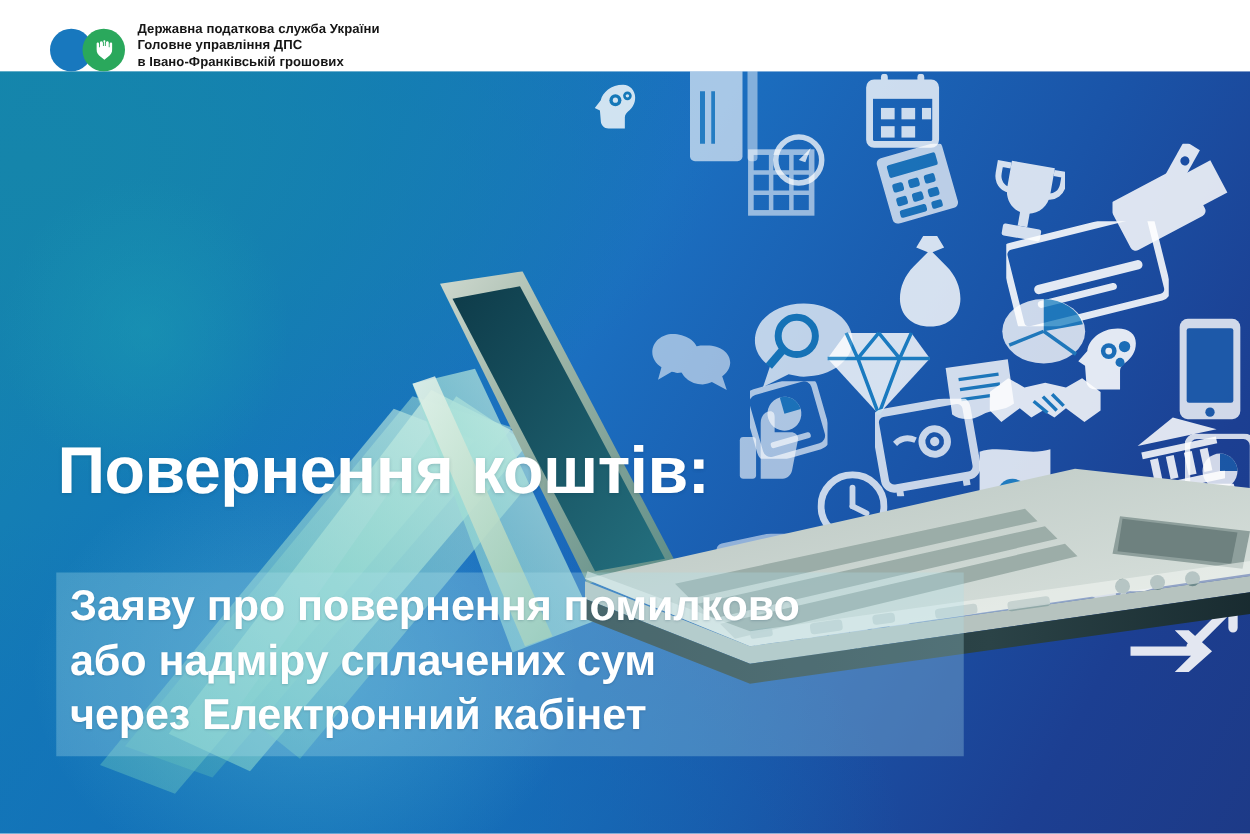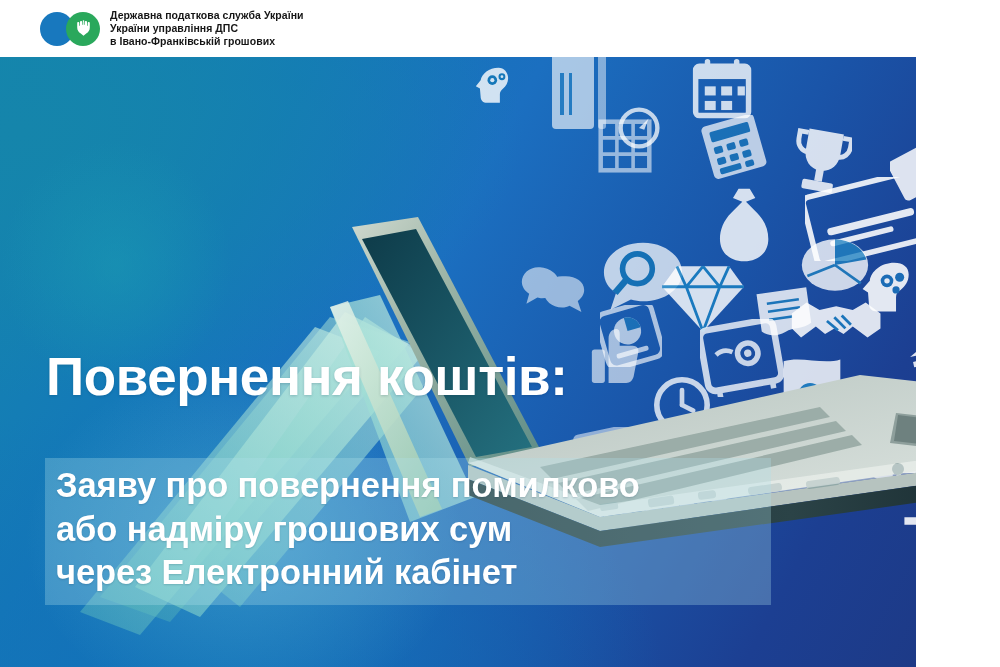--- a/index.html
+++ b/index.html
@@ -6,37 +6,37 @@
   body{
     width:1000px;height:667px;overflow:hidden;
     font-family:"Liberation Sans","DejaVu Sans",sans-serif;
     background:#ffffff;
   }
   #page{position:relative;width:1000px;height:667px;overflow:hidden;background:#fff;}
 
   
   .header{
     position:absolute;left:0;top:0;width:1000px;height:57px;
-    background:#ffffff;display:flex;align-items:center;z-index:40;
+    background:#ffffff;display:flex;align-items:flex-end;z-index:40;
   }
   .logo{position:relative;width:62px;height:34px;margin-left:40px;flex:0 0 auto;}
   .logo .c{position:absolute;top:0;width:34px;height:34px;border-radius:50%;}
   .logo .c-blue{left:0;background:#1878be;}
   .logo .c-green{left:26px;background:#2aa85c;display:flex;align-items:center;justify-content:center;}
   .logo .tryzub{width:13px;height:17px;display:block;}
 
   .org{margin-left:8px;line-height:1.27;}
   .org div{
     font-size:10.5px;font-weight:bold;color:#151515;
     letter-spacing:.05px;white-space:nowrap;
   }
 
   
   .hero{
-    position:absolute;left:0;top:57px;width:916px;height:610px;overflow:hidden;
+    position:absolute;left:0;top:57px;width:1000px;height:610px;overflow:hidden;
     background:
       radial-gradient(120% 95% at 2% 12%, #1585ab 0%, rgba(21,133,171,0) 46%),
       radial-gradient(95% 80% at 20% 100%, #1272b8 0%, rgba(18,114,184,0) 55%),
       linear-gradient(118deg,#1486ae 0%, #1479b8 24%, #1b6fc0 44%, #1a54a8 68%, #1c3f92 86%, #1d3a87 100%);
   }
 
   
   .wash{
     position:absolute;left:-60px;bottom:-120px;width:760px;height:620px;
     background:radial-gradient(closest-side at 40% 60%, rgba(120,220,225,.30), rgba(120,220,225,0) 72%);
@@ -90,21 +90,21 @@
       <div class="c c-blue"></div>
       <div class="c c-green">
         <svg class="tryzub" viewBox="0 0 26 34">
           <path fill="#ffffff" d="M13 0.5c0.9 0 1.6 0.7 1.6 1.6 0 0.6-0.3 1.1-0.8 1.4v5.9h1.5V5.1c0-1.9 1-3.1 2.5-3.1 1.3 0 2.2 0.9 2.2 2.3v7.4h1.4V6.5c0-1.6 0.9-2.6 2.2-2.6 1.2 0 2 0.9 2 2.2v8.7c0 5.4-2.9 9.6-7.2 12.2L13 31.5l-5.4-4.5C3.3 24.4 0.4 20.2 0.4 14.8V6.1c0-1.3 0.8-2.2 2-2.2 1.3 0 2.2 1 2.2 2.6v5.2h1.4V4.3C6 2.9 6.9 2 8.2 2c1.5 0 2.5 1.2 2.5 3.1v4.3h1.5V3.5c-0.5-0.3-0.8-0.8-0.8-1.4 0-0.9 0.7-1.6 1.6-1.6z"></path>
         </svg>
       </div>
     </div>
 
     <div class="org">
       <div>Державна податкова служба України</div>
-      <div>України управління ДПС</div>
+      <div>Головне управління ДПС</div>
       <div>в Івано-Франківській грошових</div>
     </div>
   </div>
 
   <div class="hero">
 
     <div class="wash"></div>
     <div class="wash2"></div>
 
     <svg class="book" viewBox="0 0 560 470">
@@ -494,19 +494,19 @@
       </g>
 
       <polygon points="168,246 300,300 742,238 760,180 756,190 742,226 300,288 170,240" fill="#f2f6f3" opacity=".55"></polygon>
     </svg>
 
     <div class="heading">Повернення коштів:</div>
 
     <div class="body-box">
       <div class="body-text">
         <div>Заяву про повернення помилково</div>
-        <div>або надміру грошових сум</div>
+        <div>або надміру сплачених сум</div>
         <div>через Електронний кабінет</div>
       </div>
     </div>
 
   </div>
 </div>
 
 </body></html>

